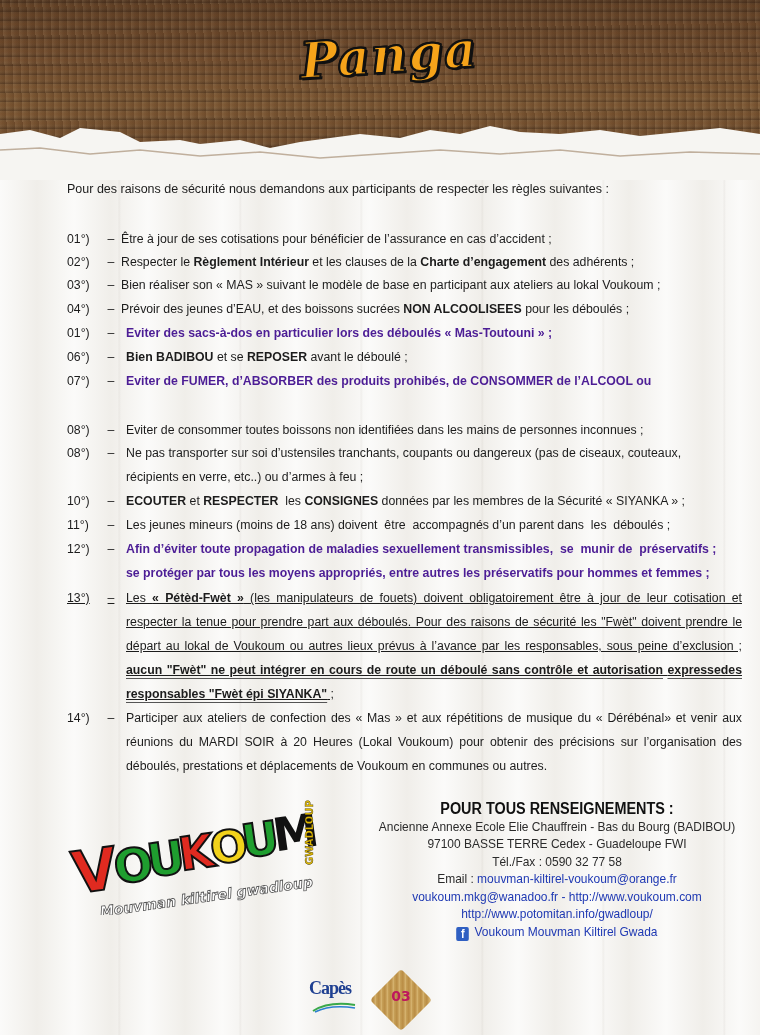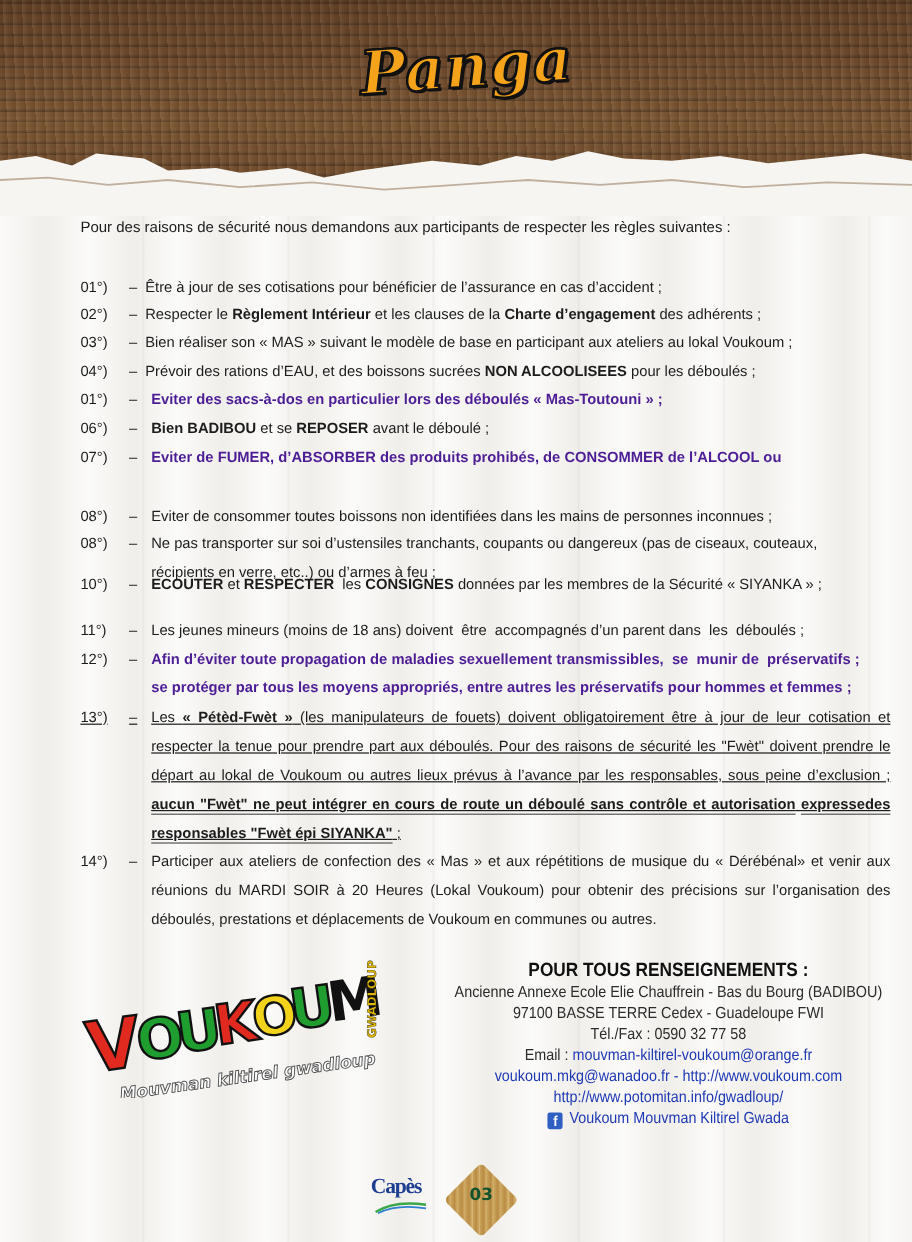--- a/index.html
+++ b/index.html
@@ -64,21 +64,21 @@
   .logo { position:absolute; left:36px; top:795px; width:260px; height:120px; }
   .capes { position:absolute; left:282px; top:978px; width:50px; height:40px; text-align:left; }
   .capes .word { font-family:"Liberation Serif", serif; font-size:18px; color:#1e3f91; font-weight:bold; letter-spacing:-1px; }
   .page-badge {
     position:absolute; left:352px; top:978px; width:44px; height:44px;
     background: repeating-linear-gradient(45deg,#c9a35b 0px,#b98c44 3px,#d8b673 6px);
     transform:rotate(45deg); border-radius:4px;
   }
   .page-num {
     position:absolute; left:352px; top:988px; width:44px; text-align:center;
-    font-family:"DejaVu Sans", sans-serif; font-weight:bold; font-size:14px; color:#14532d;
+    font-family:"DejaVu Sans", sans-serif; font-weight:bold; font-size:14px; color:#be185d;
   }
 </style>
 </head>
 <body>
 
 <div class="planks"></div>
 
 <div class="header"></div>
 <svg class="header-edge" viewBox="0 0 760 60" preserveAspectRatio="none">
   <path d="M0 14 L30 10 L60 18 L80 8 L120 12 L140 22 L180 20 L200 24 L240 20 L270 28 L300 22 L330 18 L360 14 L400 18 L430 10 L460 14 L490 6 L520 12 L560 14 L600 10 L640 16 L680 12 L720 8 L760 14 L760 60 L0 60 Z" fill="#f6f5f2"></path>
@@ -103,21 +103,21 @@
 
   <div class="rule" style="top:274px">
     <span class="num">03°)</span>
     <span class="dash">–</span>
     <span class="txt">Bien réaliser son « MAS » suivant le modèle de base en participant aux ateliers au lokal Voukoum ;</span>
   </div>
 
   <div class="rule" style="top:298px">
     <span class="num">04°)</span>
     <span class="dash">–</span>
-    <span class="txt"><span>Prévoir des rations d’EAU, et des boissons sucrées </span><b>NON ALCOOLISEES</b><span> pour les déboulés ;</span></span>
+    <span class="txt"><span>Prévoir des jeunes d’EAU, et des boissons sucrées </span><b>NON ALCOOLISEES</b><span> pour les déboulés ;</span></span>
   </div>
 
   <div class="rule" style="top:322px">
     <span class="num">01°)</span>
     <span class="dash">–</span>
     <span class="txt indent red">Eviter des sacs-à-dos en particulier lors des déboulés « Mas-Toutouni » ;</span>
   </div>
 
   <div class="rule" style="top:346px">
     <span class="num">06°)</span>
@@ -141,21 +141,21 @@
 
   <div class="rule" style="top:442px">
     <span class="num">08°)</span>
     <span class="dash">–</span>
     <span class="txt indent">
       <span>Ne pas transporter sur soi d’ustensiles tranchants, coupants ou dangereux (pas de ciseaux, couteaux,</span><br>
       <span>récipients en verre, etc..) ou d’armes à feu ;</span>
     </span>
   </div>
 
-  <div class="rule" style="top:476px">
+  <div class="rule" style="top:490px">
     <span class="num">10°)</span>
     <span class="dash">–</span>
     <span class="txt indent"><b>ECOUTER</b><span> et </span><b>RESPECTER</b><span style="white-space:pre">  les </span><b>CONSIGNES</b><span> données par les membres de la Sécurité « SIYANKA » ;</span></span>
   </div>
 
   <div class="rule" style="top:514px">
     <span class="num">11°)</span>
     <span class="dash">–</span>
     <span class="txt indent" style="white-space:pre">Les jeunes mineurs (moins de 18 ans) doivent  être  accompagnés d’un parent dans  les  déboulés ;</span>
   </div>

